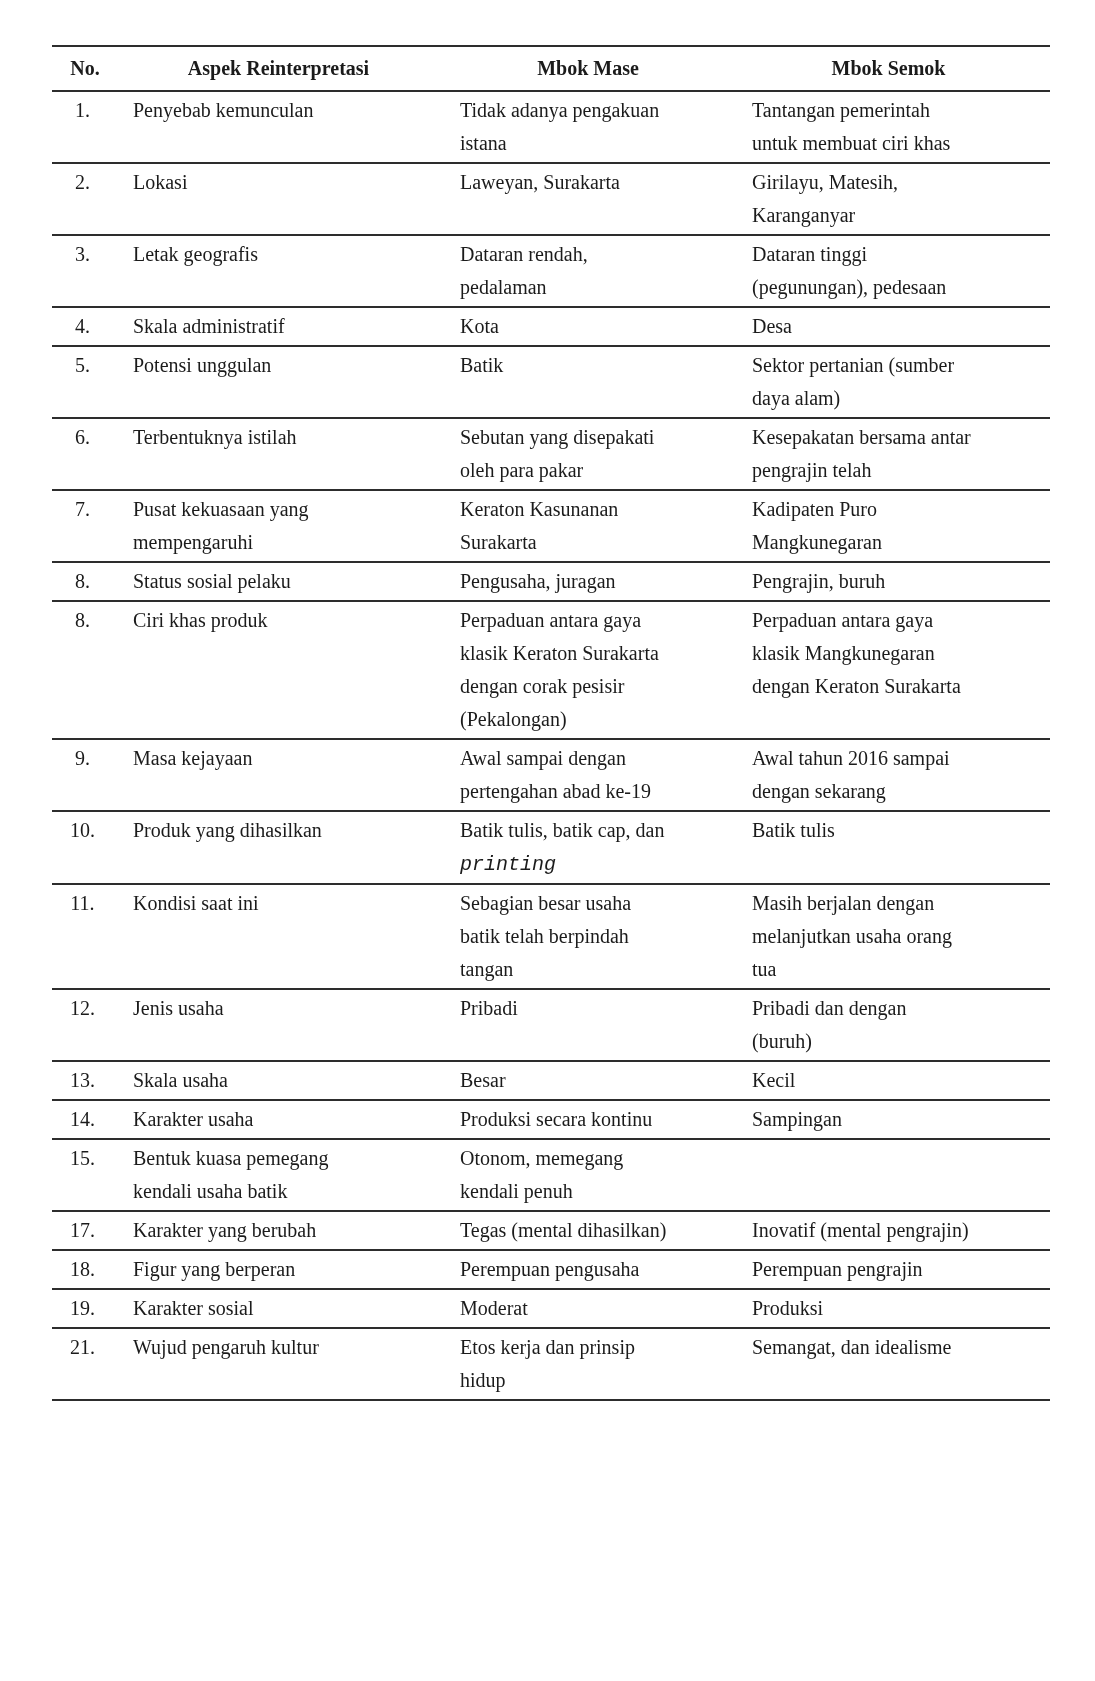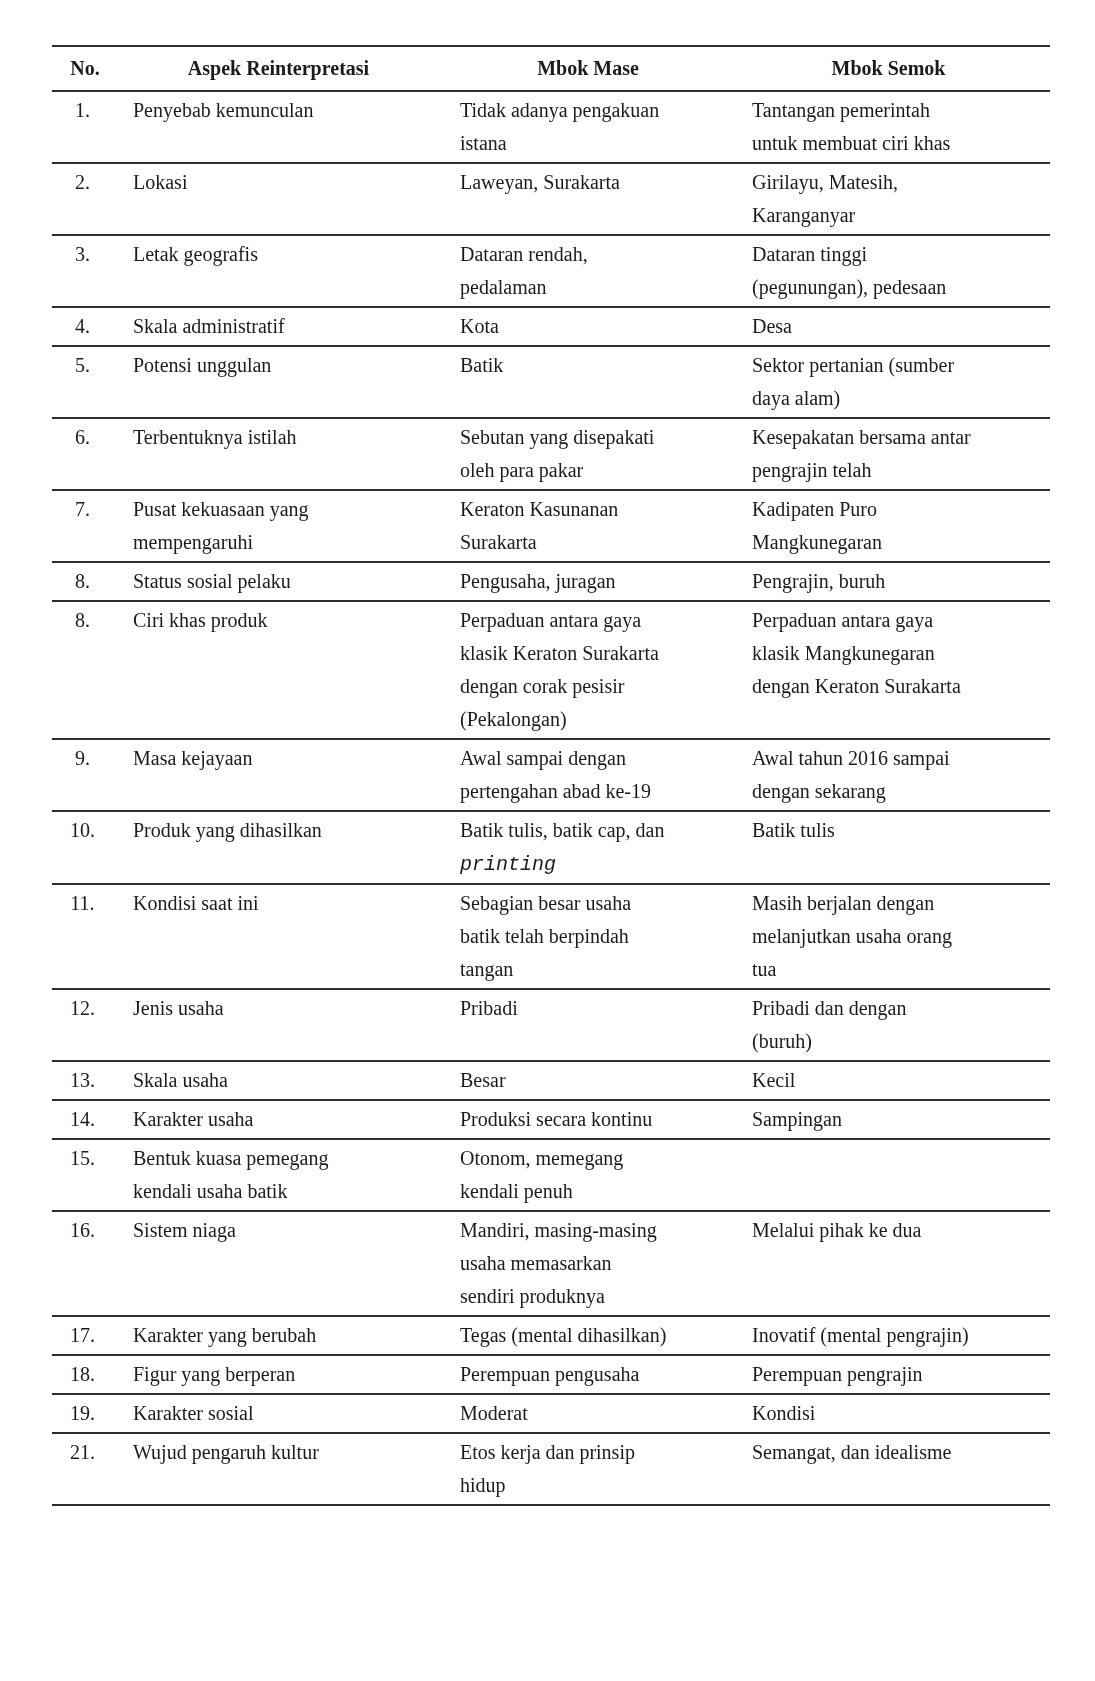--- a/index.html
+++ b/index.html
@@ -196,44 +196,36 @@
       </tr>
       <tr>
         <td class="cell-no">15.</td>
         <td>Bentuk kuasa pemegang
 kendali usaha batik</td>
         <td>Otonom, memegang
 kendali penuh</td>
         <td></td>
       </tr>
       <tr>
-        <td class="cell-no">16.</td>
-        <td>Sistem niaga</td>
-        <td>Mandiri, masing-masing
-usaha memasarkan
-sendiri produknya</td>
-        <td>Melalui pihak ke dua</td>
-      </tr>
-      <tr>
         <td class="cell-no">17.</td>
         <td>Karakter yang berubah</td>
         <td>Tegas (mental dihasilkan)</td>
         <td>Inovatif (mental pengrajin)</td>
       </tr>
       <tr>
         <td class="cell-no">18.</td>
         <td>Figur yang berperan</td>
         <td>Perempuan pengusaha</td>
         <td>Perempuan pengrajin</td>
       </tr>
       <tr>
         <td class="cell-no">19.</td>
         <td>Karakter sosial</td>
         <td>Moderat</td>
-        <td>Kondisi</td>
+        <td>Produksi</td>
       </tr>
       <tr>
         <td class="cell-no">21.</td>
         <td>Wujud pengaruh kultur</td>
         <td>Etos kerja dan prinsip
 hidup</td>
         <td>Semangat, dan idealisme</td>
       </tr>
     </tbody>
   </table>

